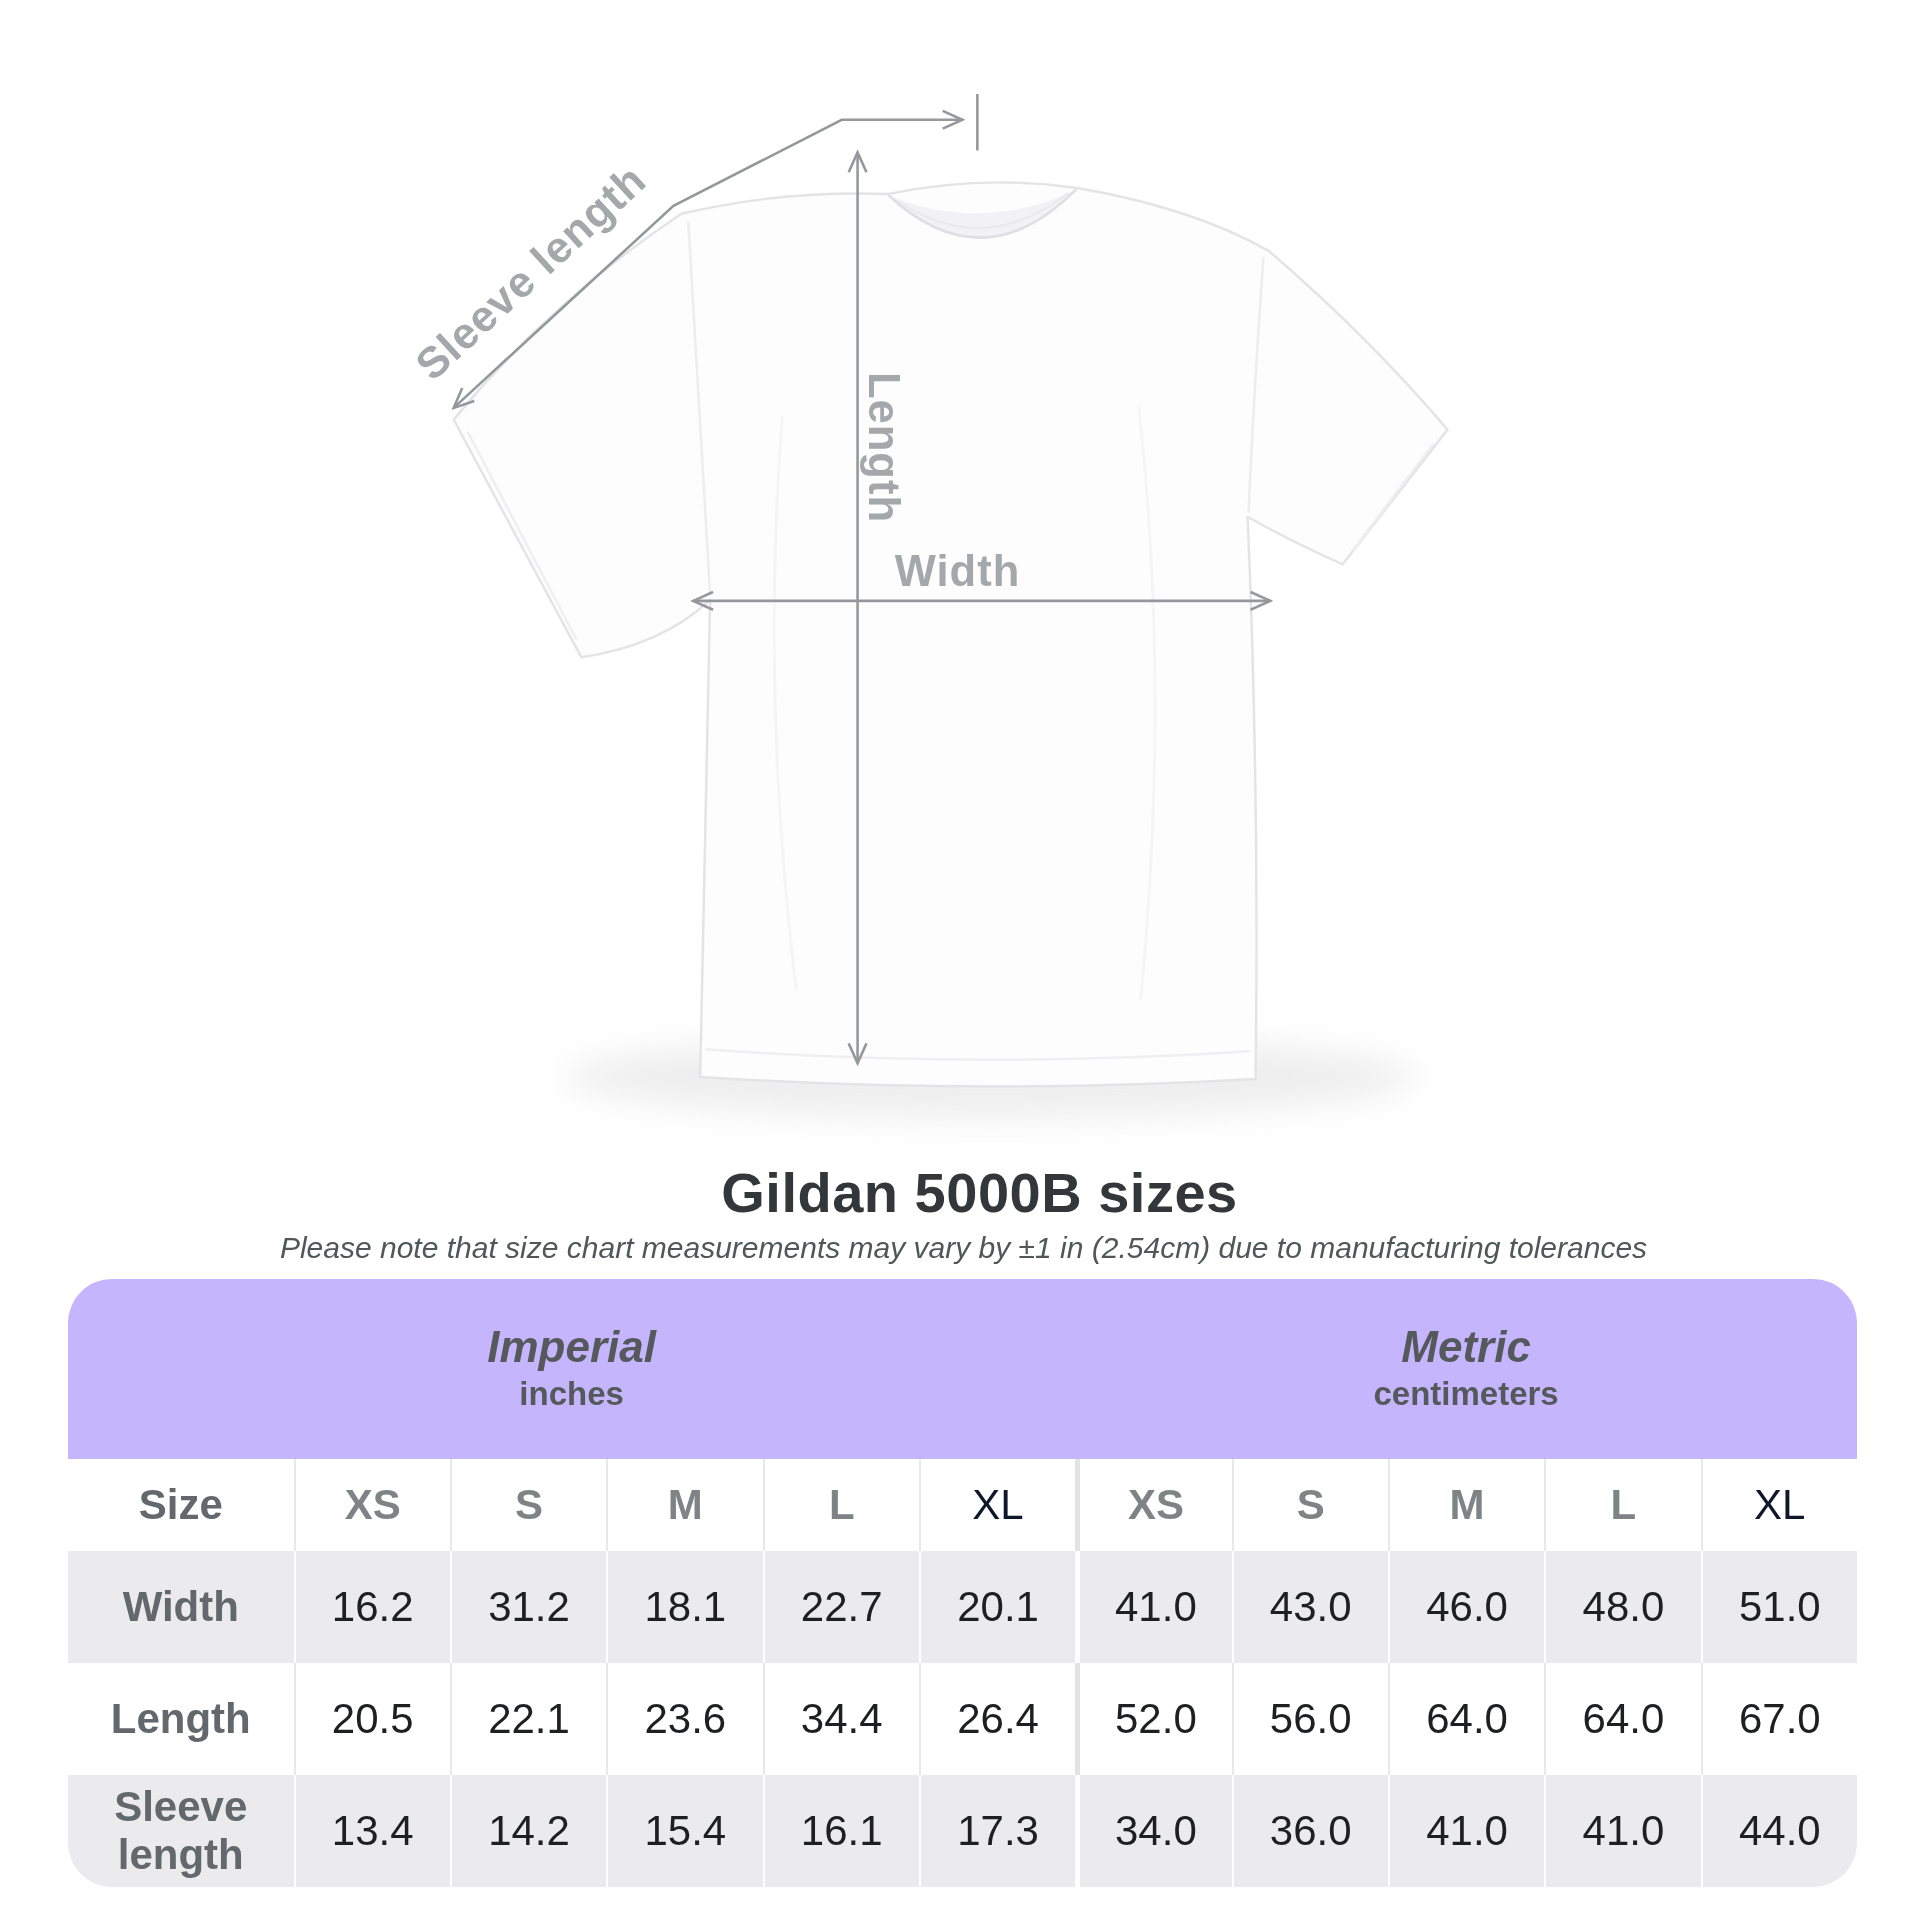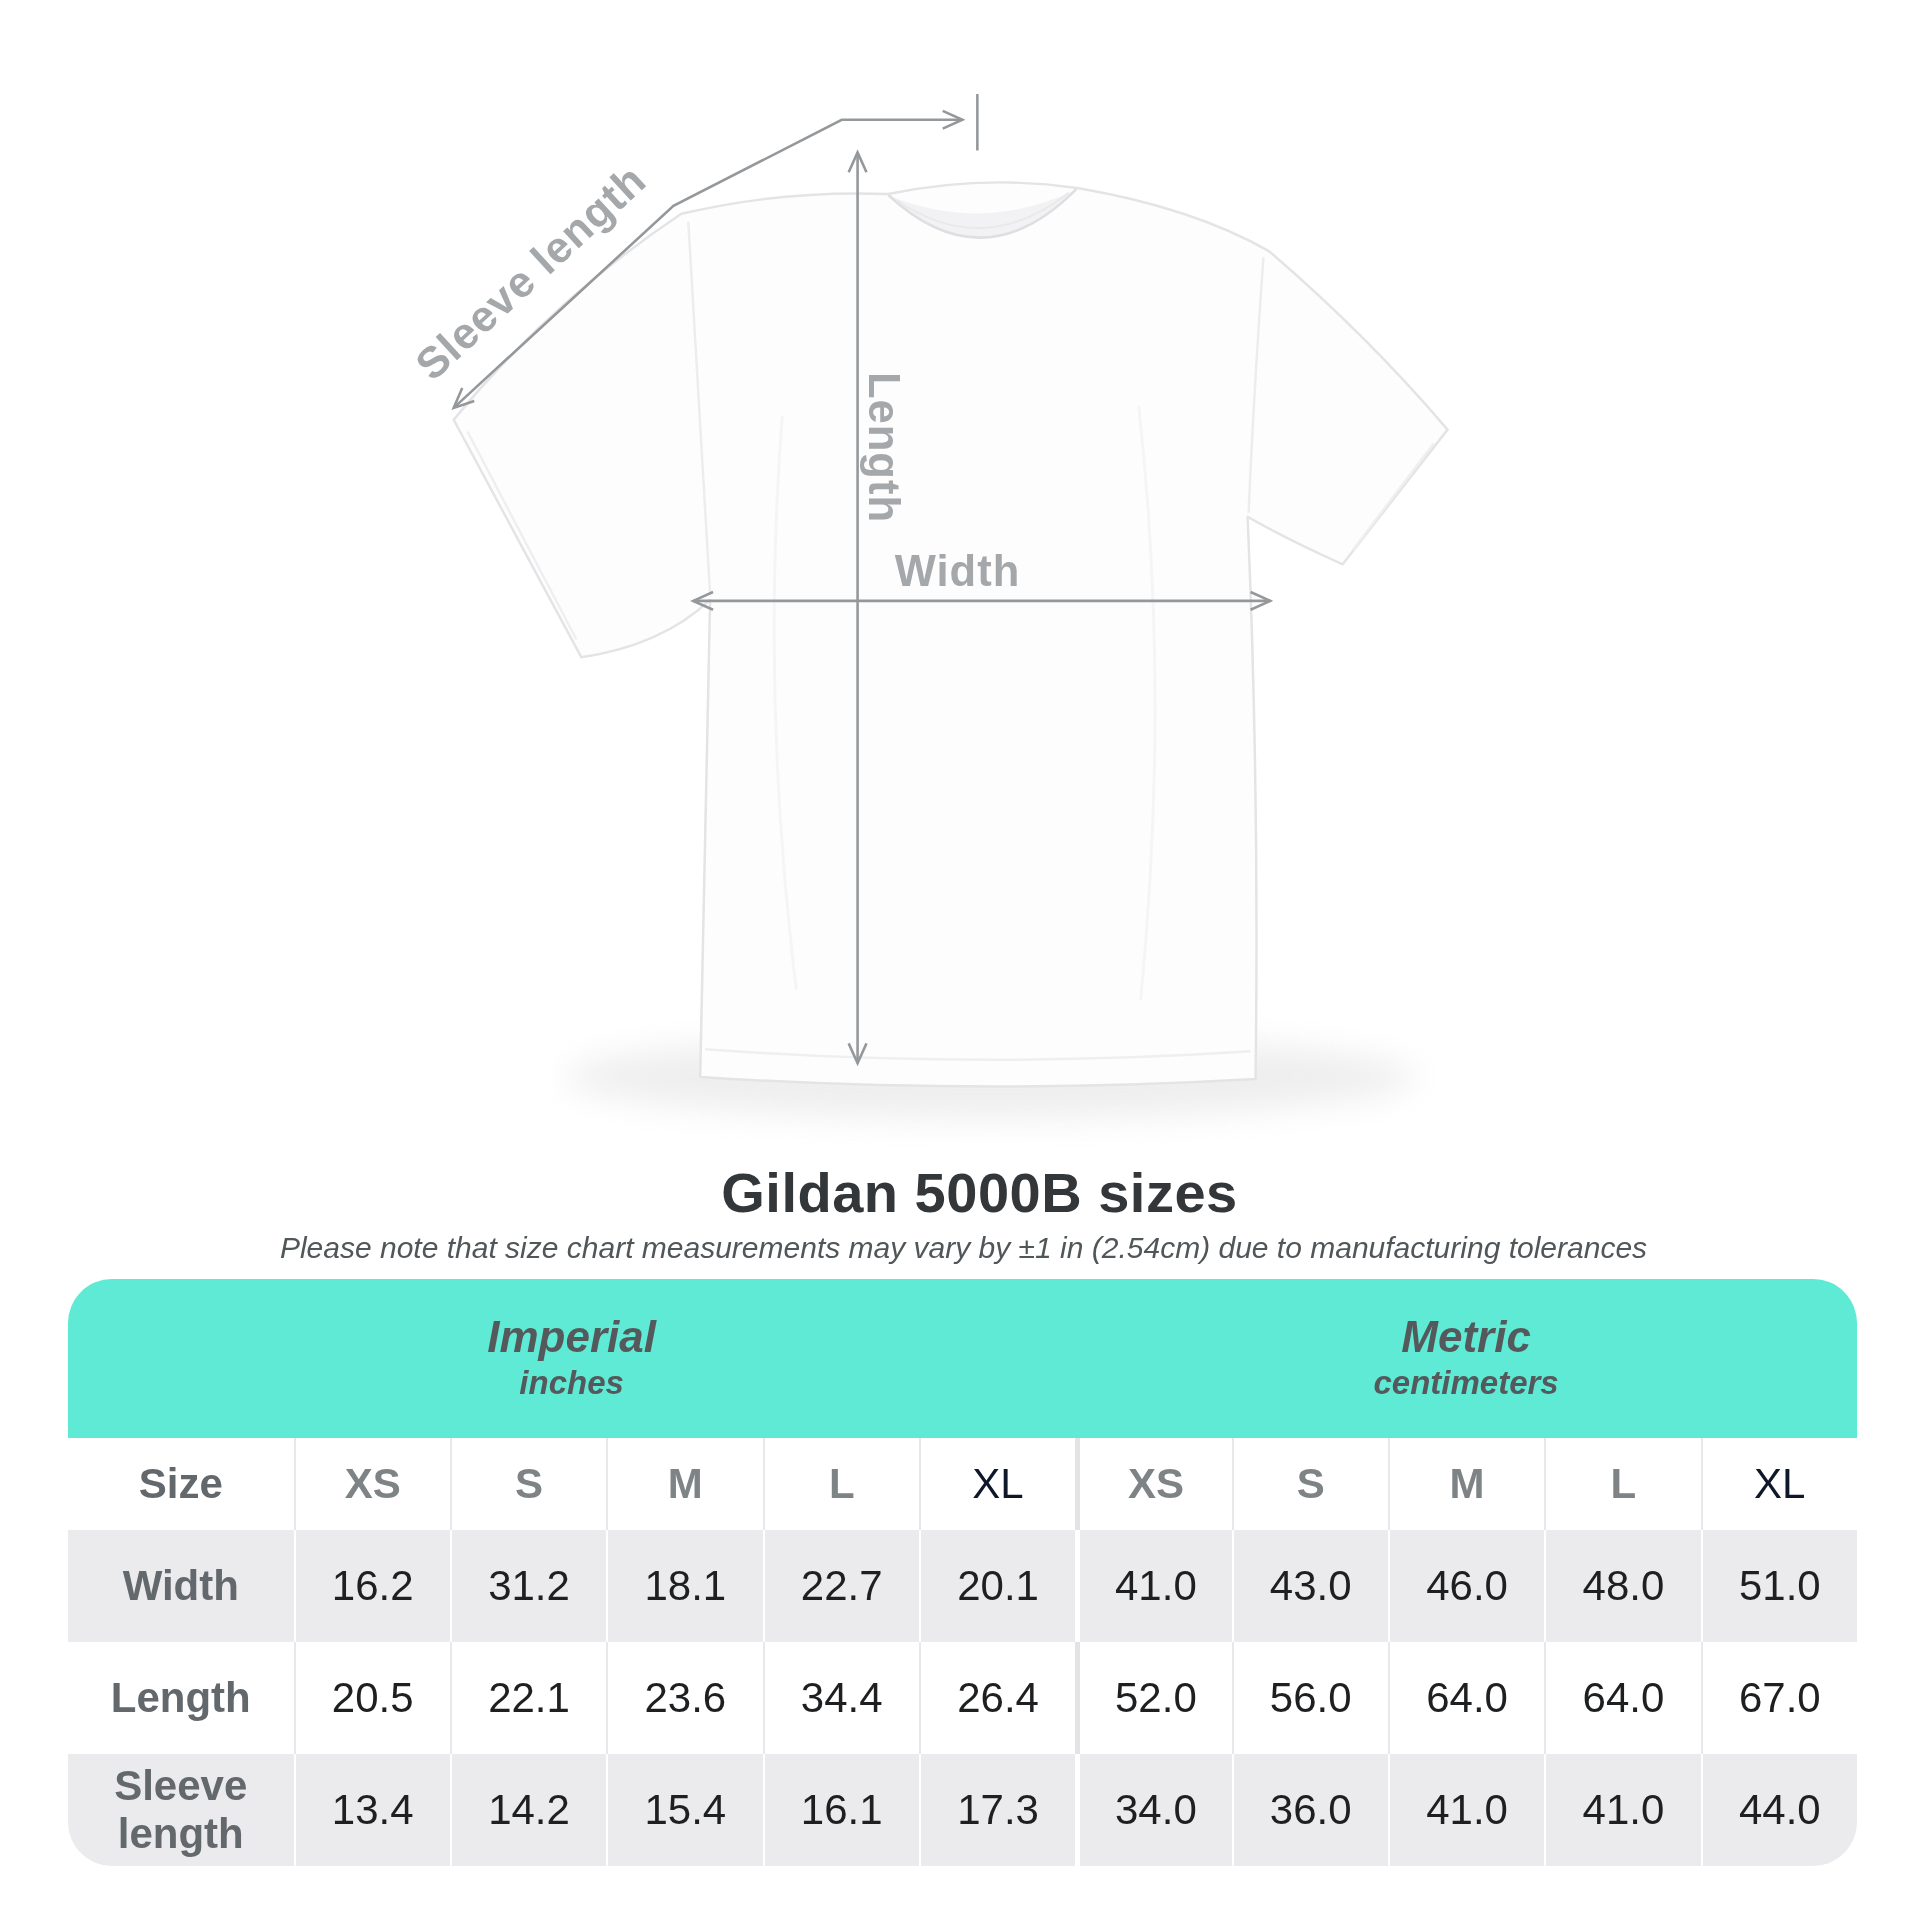--- a/index.html
+++ b/index.html
@@ -13,25 +13,25 @@
   .title{position:absolute;top:1144px;left:0;width:100%;margin:16px;text-align:center;
          font-size:56px;font-weight:bold;color:#33373a;letter-spacing:0.5px;}
   .note{position:absolute;top:1231px;left:0;width:100%;margin:0;text-align:center;
         font-style:italic;font-size:30px;color:#515659;}
 
   
   .size-table{position:absolute;left:68px;top:1279px;width:1789px;
               border-collapse:separate;border-spacing:0;table-layout:fixed;}
   .size-table th,.size-table td{padding:0;text-align:center;vertical-align:middle;
               font-size:42px;box-sizing:border-box;}
-  tr.group-row th{height:159px;background:#5eead4;margin-left:36px;}
+  tr.group-row th{height:180px;background:#c4b5fd;margin-left:36px;}
   th.group-imperial{border-top-left-radius:44px;}
   th.group-metric{border-top-right-radius:44px;}
   .gname{font-size:44px;font-weight:bold;font-style:italic;color:#55595c;line-height:1.15;}
-  .gunit{font-size:33px;font-style:italic;color:#55595c;line-height:1.3;}
+  .gunit{font-size:33px;color:#55595c;line-height:1.3;}
 
   tr.r-size > *{height:92px;background:#ffffff;}
   tr.r-gray > *{height:112px;background:#ebeaec;}
   tr.r-white > *{height:112px;background:#ffffff;}
 
   .size-head,.row-label{font-weight:bold;color:#63686c;}
   .col-head{font-weight:bold;color:#7e8386;font-size:40px;}
   .col-head.xl{font-weight:400;color:#0f172a;font-size:42px;}
   .num{color:#1e1f21;font-weight:400;}
 

